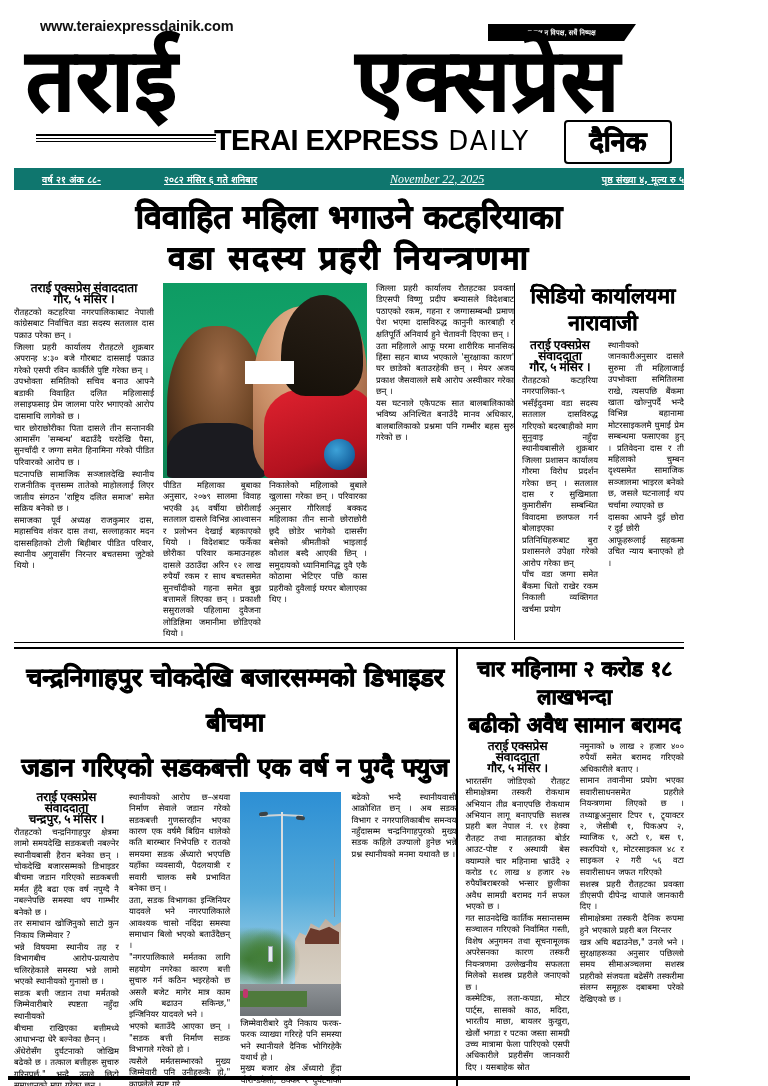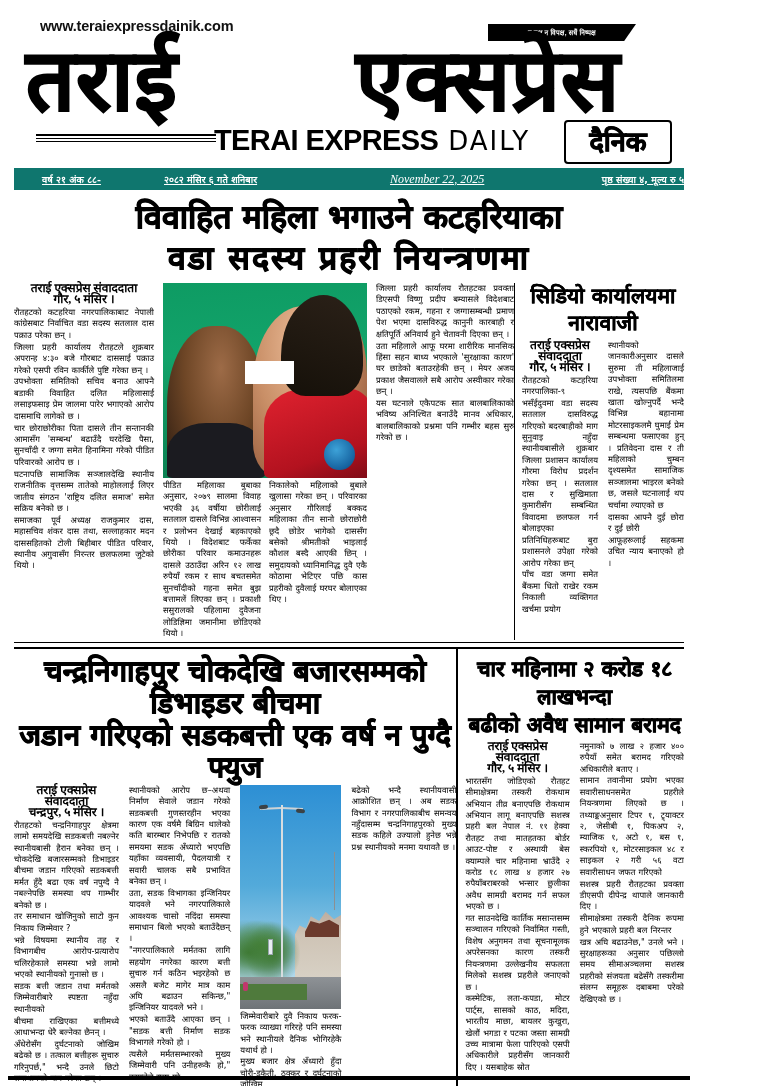--- a/index.html
+++ b/index.html
@@ -96,21 +96,21 @@
   .headline-sub {
     text-align:center;
     font-family:"DejaVu Sans","Liberation Sans",sans-serif;
     font-weight:bold; font-size:21px; line-height:27px;
     -webkit-text-stroke:0.3px #000;
     padding-bottom:2px;
   }
   .headline-2 {
     text-align:center; padding:6px 2px 2px 2px;
     font-family:"DejaVu Sans","Liberation Sans",sans-serif;
-    font-weight:bold; font-size:29px; line-height:32px;
+    font-weight:bold; font-size:25px; line-height:45px;
     -webkit-text-stroke:0.8px #000;
   }
   .headline-3 {
     text-align:center; padding:6px 2px 2px 2px;
     font-family:"DejaVu Sans","Liberation Sans",sans-serif;
     font-weight:bold; font-size:21px; line-height:28px;
     -webkit-text-stroke:0.7px #000;
   }
 
   
@@ -312,21 +312,21 @@
       <div class="col st-c1">
         <div class="byline">
           <span>तराई एक्सप्रेस संवाददाता</span>
           <span class="b2">गौर, ५ मंसिर ।</span>
         </div>
         <p>रौतहटको कटहरिया नगरपालिकाबाट नेपाली कांग्रेसबाट निर्वाचित वडा सदस्य सतलाल दास पक्राउ परेका छन् ।</p>
         <p>जिल्ला प्रहरी कार्यालय रौतहटले शुक्रबार अपरान्ह ४:३० बजे गौरबाट दाससाई पक्राउ गरेको एसपी रविन कार्कीले पुष्टि गरेका छन् ।</p>
         <p>उपभोक्ता समितिको सचिव बनाउ आफ्नै बडाकी विवाहित दलित महिलासाई लसाइफसाइ प्रेम जालमा पारेर भगाएको आरोप दासमाथि लागेको छ ।</p>
         <p>चार छोराछोरीका पिता दासले तीन सन्तानकी आमासँग 'सम्बन्ध' बढाउँदै घरदेखि पैसा, सुनचाँदी र जग्गा समेत हिनामिना गरेको पीडित परिवारको आरोप छ ।</p>
         <p>घटनापछि सामाजिक सञ्जालदेखि स्थानीय राजनीतिक वृत्तसम्म तातेको माहोललाई लिएर जातीय संगठन 'राष्ट्रिय दलित समाज' समेत सक्रिय बनेको छ ।</p>
-        <p>समाजका पूर्व अध्यक्ष राजकुमार दास, महासचिव शंकर दास तथा, सल्लाहकार मदन दाससहितको टोली बिहीबार पीडित परिवार, स्थानीय अगुवासँग निरन्तर छलफलमा जुटेको थियो ।</p>
+        <p>समाजका पूर्व अध्यक्ष राजकुमार दास, महासचिव शंकर दास तथा, सल्लाहकार मदन दाससहितको टोली बिहीबार पीडित परिवार, स्थानीय अगुवासँग निरन्तर बचतसमा जुटेको थियो ।</p>
       </div>
 
       <div class="st-photo">
         <div class="photo-kiss">
           <div class="pk-man"></div>
           <div class="pk-woman"></div>
           <div class="pk-hair"></div>
           <div class="pk-censor"></div>
           <div class="pk-badge"></div>
         </div>

